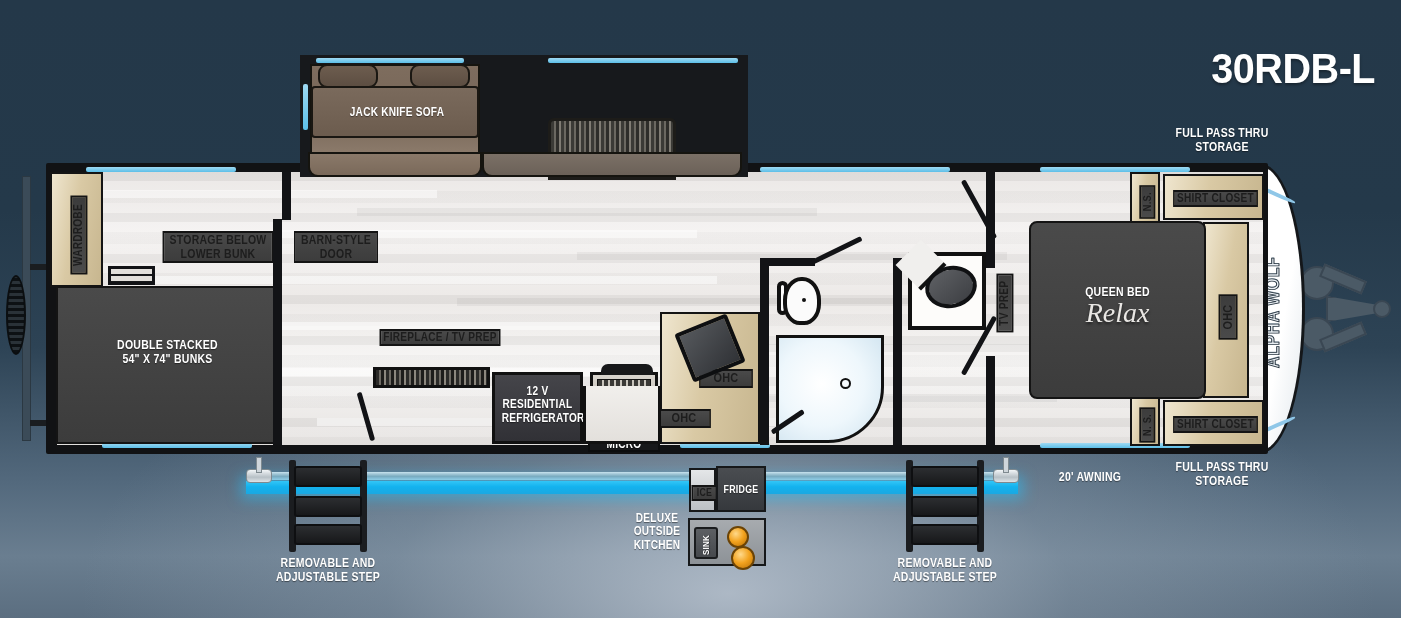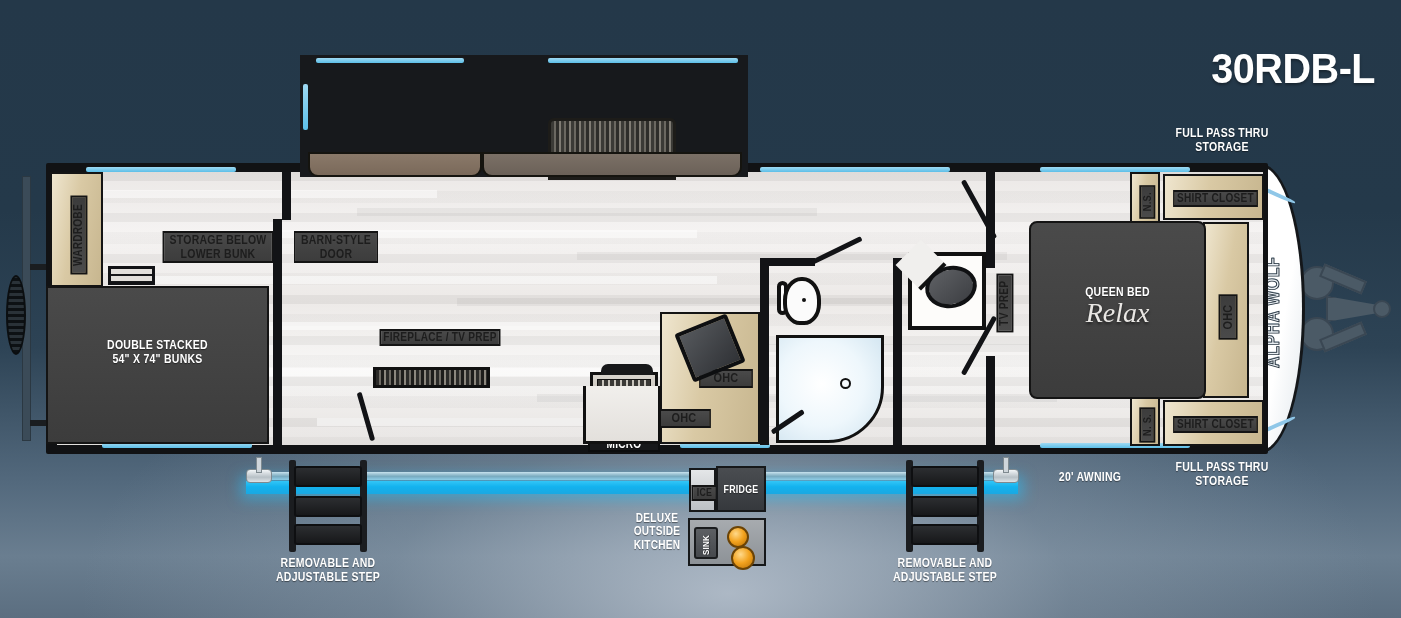--- a/index.html
+++ b/index.html
@@ -250,47 +250,58 @@
   <div class="cyanwin abs" style="left:1040px;top:167px;width:150px;"></div>
   <div class="cyanwin abs" style="left:102px;top:443px;width:150px;"></div>
   <div class="cyanwin abs" style="left:680px;top:443px;width:90px;"></div>
   <div class="cyanwin abs" style="left:1040px;top:443px;width:150px;"></div>
 
   <div class="abs" id="slide"></div>
   <div class="cyanwin abs" style="left:316px;top:58px;width:148px;"></div>
   <div class="cyanwin abs" style="left:548px;top:58px;width:190px;"></div>
   <div class="cyanwin abs" style="left:303px;top:84px;width:5px;height:46px;"></div>
 
+  <div class="abs" id="sofa">
+    <div class="cushion" style="left:6px;top:-2px;width:56px;height:20px;"></div>
+    <div class="cushion" style="left:98px;top:-2px;width:56px;height:20px;"></div>
+    <div class="abs" style="left:-1px;top:20px;width:168px;height:52px;background:linear-gradient(180deg,#7a6a5c,#6c5c4e);border:2px solid #1a1712;border-radius:4px;"></div>
+    <div class="lbl white" style="left:0;top:40px;width:170px;font-size:12px;">JACK KNIFE SOFA</div>
+  </div>
   <div class="abs" style="left:308px;top:152px;width:174px;height:25px;background:linear-gradient(180deg,#8a7969,#7a695a);border:2px solid #15140f;border-radius:0 0 10px 10px;"></div>
 
   <div class="abs" id="dinette-table"></div>
   <div class="abs" style="left:482px;top:152px;width:260px;height:25px;background:linear-gradient(180deg,#7b7066,#6b6158);border:2px solid #15140f;border-radius:0 0 10px 10px;"></div>
 
   <div class="blk tan abs" style="left:50px;top:172px;width:53px;height:115px;">
     <div class="lbl rot dark" style="left:18px;top:14px;height:90px;font-size:12px;">WARDROBE</div>
   </div>
-  <div class="blk dark abs" style="left:46px;top:286px;width:223px;height:158px;">
+  <div class="blk dark abs" style="left:56px;top:286px;width:223px;height:158px;">
     <div class="lbl white" style="left:0;top:50px;width:219px;font-size:12.5px;">DOUBLE STACKED
 54" X 74" BUNKS</div>
   </div>
   <div class="lbl dark" style="left:152px;top:231px;width:128px;font-size:12.5px;">STORAGE BELOW
 LOWER BUNK</div>
   <div class="abs" style="left:108px;top:266px;width:47px;height:19px;border:3px solid #121316;
               background:repeating-linear-gradient(180deg,#e2dfdb 0 5px,#17181a 5px 7px);"></div>
 
   <div class="thinwall" style="left:273px;top:219px;width:9px;height:226px;"></div>
   <div class="thinwall" style="left:282px;top:172px;width:9px;height:48px;"></div>
   <div class="lbl dark" style="left:286px;top:231px;width:96px;font-size:12.5px;">BARN-STYLE
 DOOR</div>
 
   <div class="abs" id="fireplace"></div>
   <div class="lbl dark" style="left:368px;top:329px;width:140px;font-size:12px;">FIREPLACE / TV PREP</div>
 
   <div class="doorline" style="left:359px;top:390px;width:50px;transform:rotate(74deg);"></div>
 
+  <div class="abs" style="left:492px;top:372px;width:91px;height:72px;background:linear-gradient(180deg,#45454a,#313136);border:3px solid #111;">
+    <div class="lbl white" style="left:0;top:10px;width:85px;font-size:12px;">12 V
+RESIDENTIAL
+REFRIGERATOR</div>
+  </div>
 
   <div class="abs" id="stove">
     <div class="grate"></div>
     <div class="knobrow"></div>
     <div class="knob" style="left:12px;top:38px;"></div>
     <div class="knob" style="left:42px;top:38px;"></div>
     <div class="abs" style="left:8px;top:-11px;width:52px;height:11px;background:#17181a;border-radius:7px 7px 0 0;"></div>
   </div>
   <div class="abs" id="microband">
     <div class="lbl white" style="left:0;top:0px;width:68px;font-size:12px;">MICRO</div>

